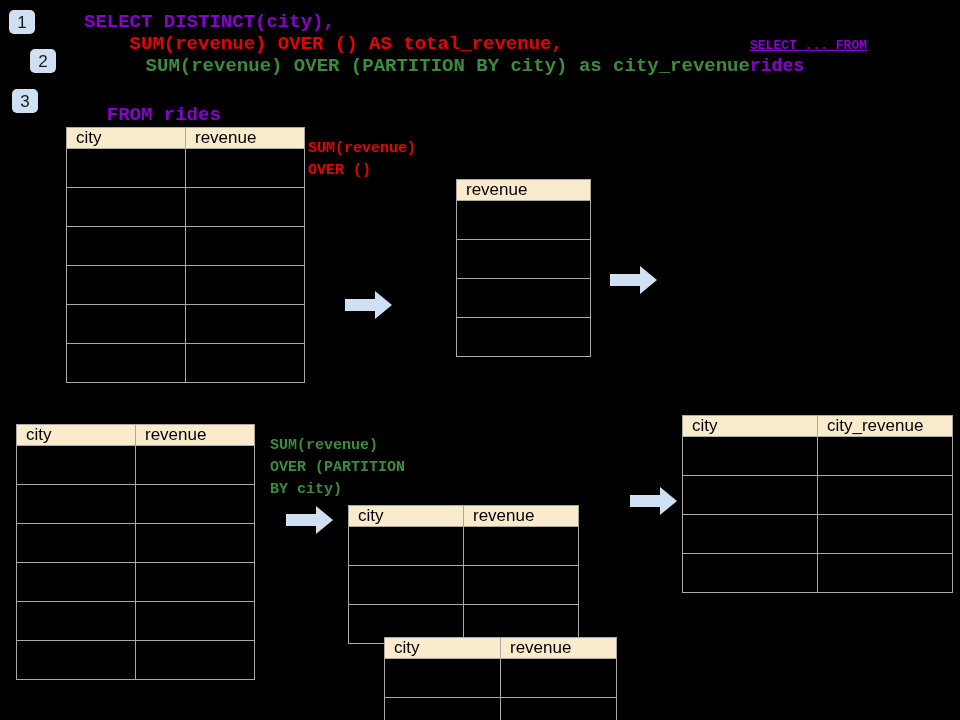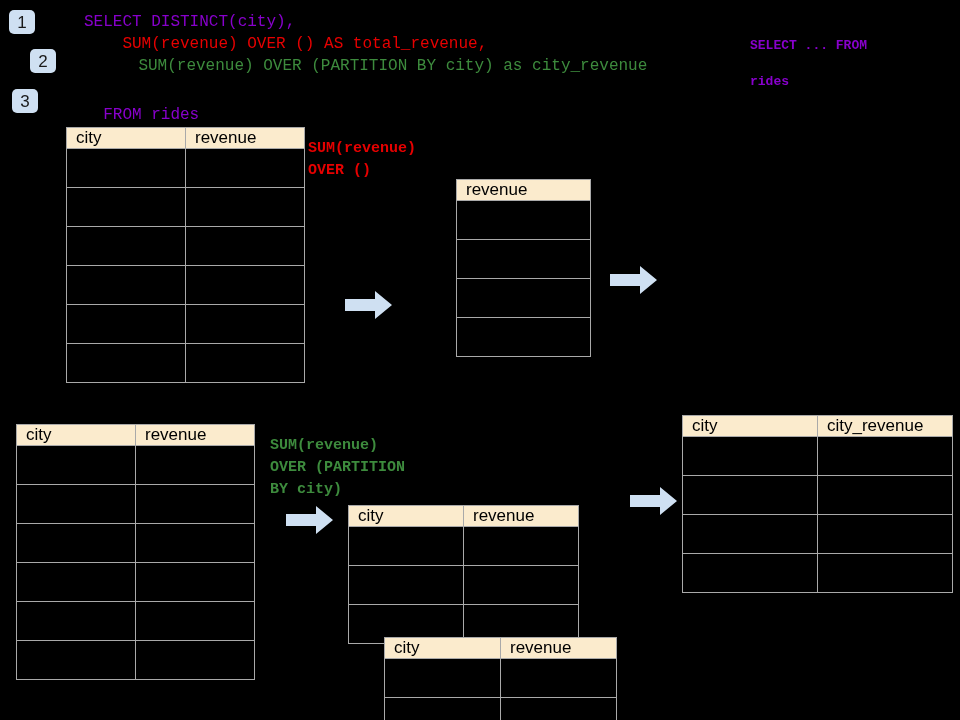--- a/index.html
+++ b/index.html
@@ -29,22 +29,22 @@
     align-items: center;
     justify-content: center;
     width: 26px;
     height: 24px;
   }
 
   
   .code {
     position: absolute;
     font-family: "Liberation Mono", monospace;
-    font-size: 16px;
-    font-weight: normal;
+    font-size: 19px;
+    font-weight: bold;
     line-height: 22px;
     white-space: pre;
     letter-spacing: 0px;
   }
   .code-purple { color: #8800cc; }
   .code-red    { color: #e60000; }
   .code-green  { color: #3d8b3d; }
 
   
   .annot {
@@ -100,22 +100,22 @@
 
   <div class="badge" style="left:9px; top:10px;">1</div>
   <div class="badge" style="left:30px; top:49px;">2</div>
   <div class="badge" style="left:12px; top:89px;">3</div>
 
   <div class="code code-purple" style="left:84px; top:11px;">SELECT DISTINCT(city),</div>
   <div class="code code-red" style="left:84px; top:33px;">    SUM(revenue) OVER () AS total_revenue,</div>
   <div class="code code-green" style="left:100px; top:55px;">    SUM(revenue) OVER (PARTITION BY city) as city_revenue</div>
   <div class="code code-purple" style="left:84px; top:77px;margin-top:27px;">  FROM rides</div>
 
-  <div class="annot annot-purple" style="left:750px; top:36px; font-size:13px; line-height:20px;">SELECT ... FROM</div>
-  <div class="annot annot-purple" style="left:750px; top:72px; font-size:13px; line-height:20px;">rides</div>
+  <div class="annot annot-purple" style="left:750px; top:36px; font-size:13px; line-height:20px;text-decoration:underline;">SELECT ... FROM</div>
+  <div class="annot annot-purple" style="left:750px; top:56px; font-size:18px; line-height:20px;">rides</div>
 
   <div class="annot annot-red" style="left:308px; top:138px;">SUM(revenue)
 OVER ()</div>
 
   <div class="annot annot-green" style="left:270px; top:435px;">SUM(revenue)
 OVER (PARTITION
 BY city)</div>
 
   <table class="tbl" style="left:66px; top:127px; width:238px;">
     <colgroup>

